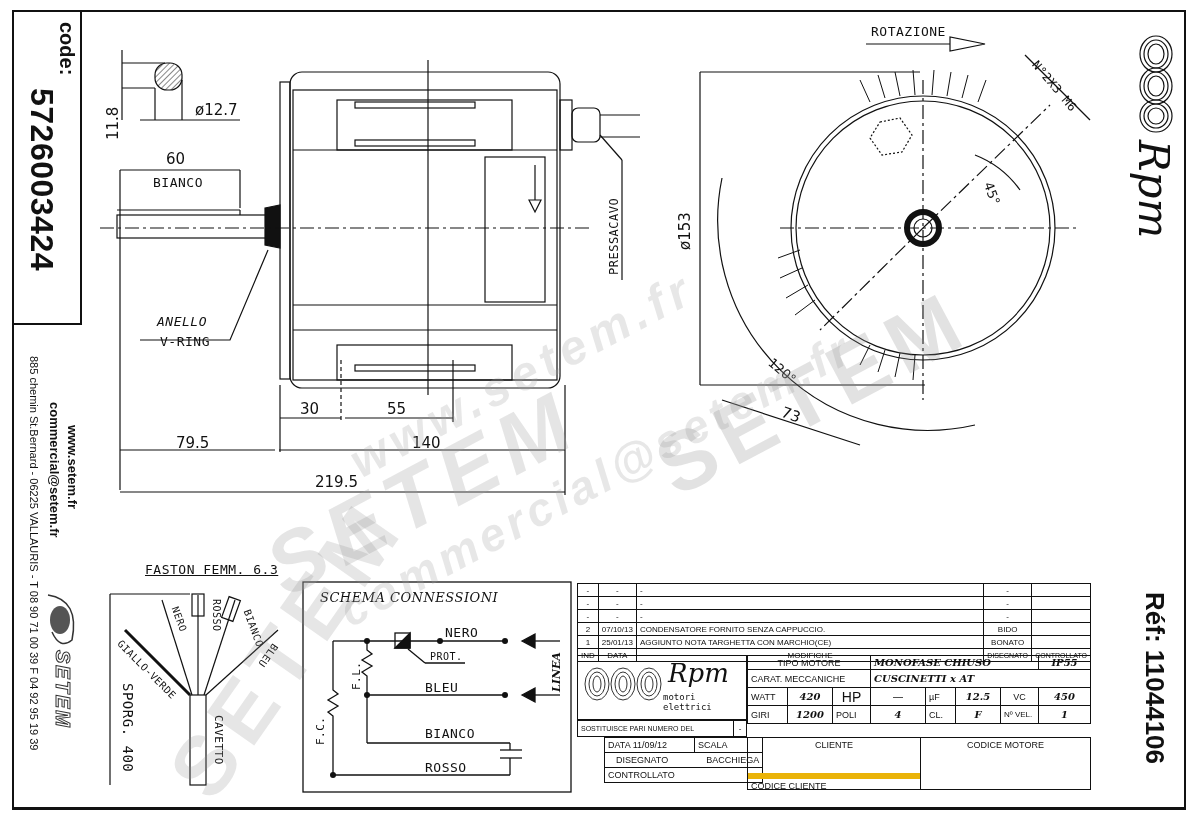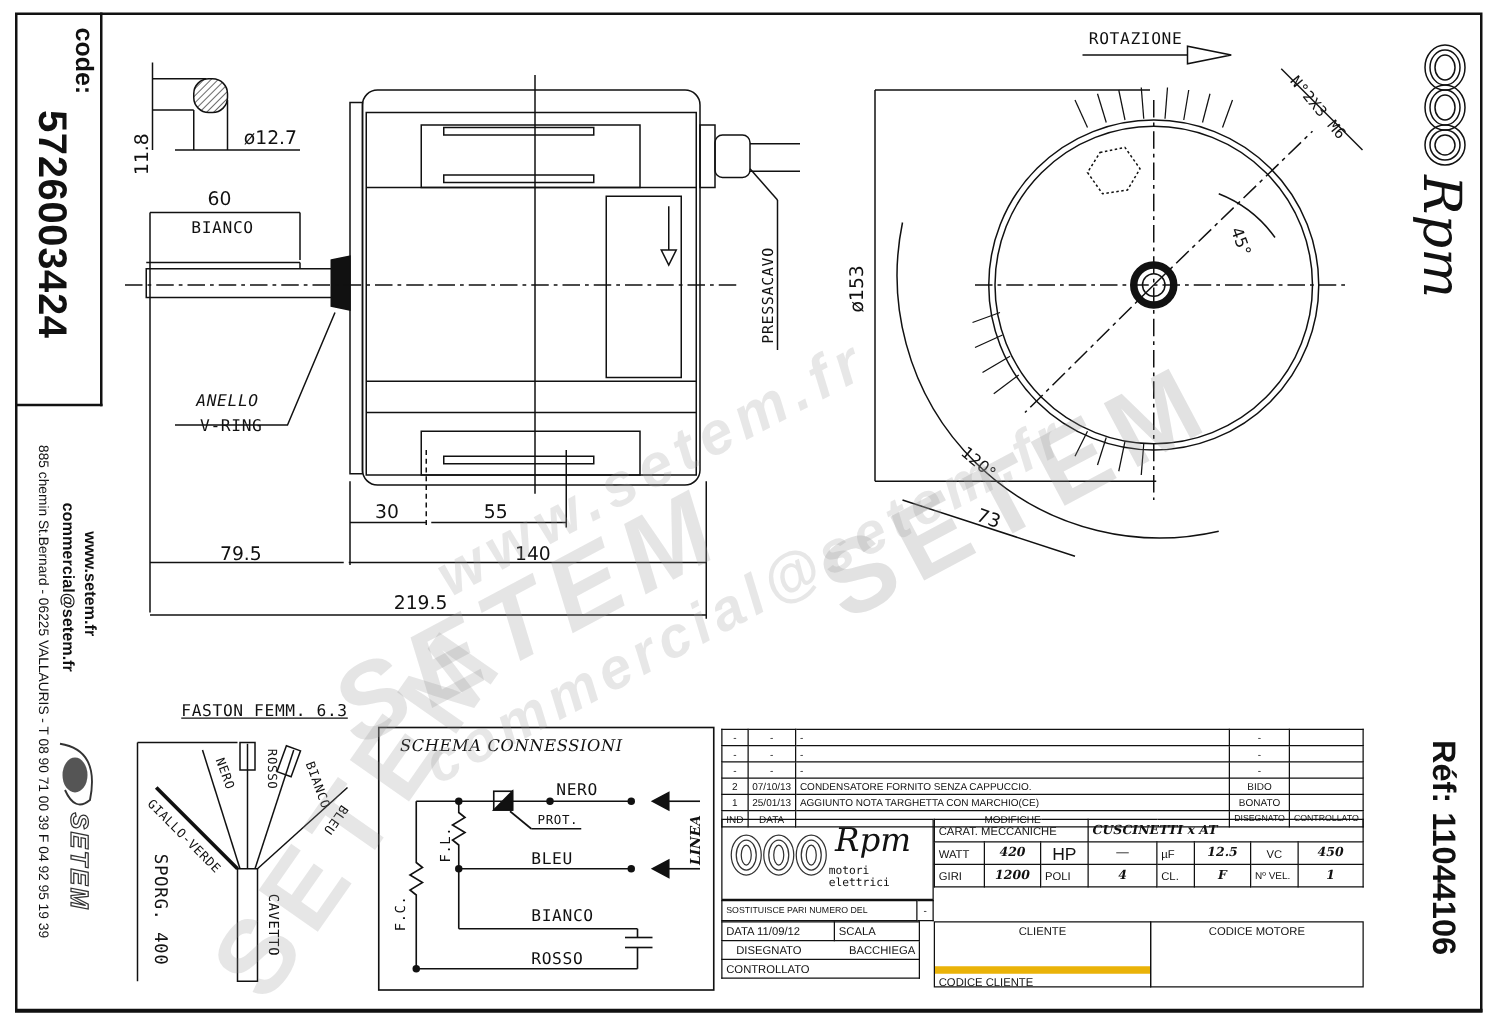--- a/index.html
+++ b/index.html
@@ -322,20 +322,25 @@
       <col style="width:40px">
       <col style="width:45px">
       <col style="width:38px">
       <col style="width:55px">
       <col style="width:30px">
       <col style="width:45px">
       <col style="width:38px">
       <col>
     </colgroup>
   <tbody>
+      <tr style="height:14px">
+        <td colspan="3" style="text-align:center;font-size:9px;height:13px;line-height:12px">TIPO MOTORE</td>
+        <td colspan="4" class="ital" style="height:13px;line-height:12px">MONOFASE CHIUSO</td>
+        <td class="ital" style="text-align:center;height:13px;line-height:12px">IP55</td>
+      </tr>
   <tr>
         <td colspan="3" style="font-size:9px">CARAT. MECCANICHE</td>
         <td colspan="5" class="ital">CUSCINETTI x AT</td>
       </tr>
   <tr>
         <td style="font-size:9px">WATT</td>
         <td class="ital" style="text-align:center">420</td>
         <td style="font-size:14px;text-align:center">HP</td>
         <td style="text-align:center">—</td>
         <td style="font-size:9px">µF</td>
@@ -357,21 +362,21 @@
   </table>
 
 <table class="tbl" style="left:577px;top:720px;width:170px;">
   <tbody>
       <tr>
         <td style="font-size:7px;height:15px">SOSTITUISCE PARI NUMERO DEL</td>
         <td style="text-align:center;height:15px">-</td>
       </tr>
 </tbody>
   </table>
-<table class="tbl" style="left:577px;top:737px;width:134px;">
+<table class="tbl" style="left:604px;top:737px;width:134px;">
   <colgroup>
       <col style="width:90px">
       <col>
     </colgroup>
   <tbody>
       <tr>
         <td style="height:14px;font-size:9px">DATA  11/09/12</td>
         <td style="font-size:9px">SCALA</td>
       </tr>
   <tr>

